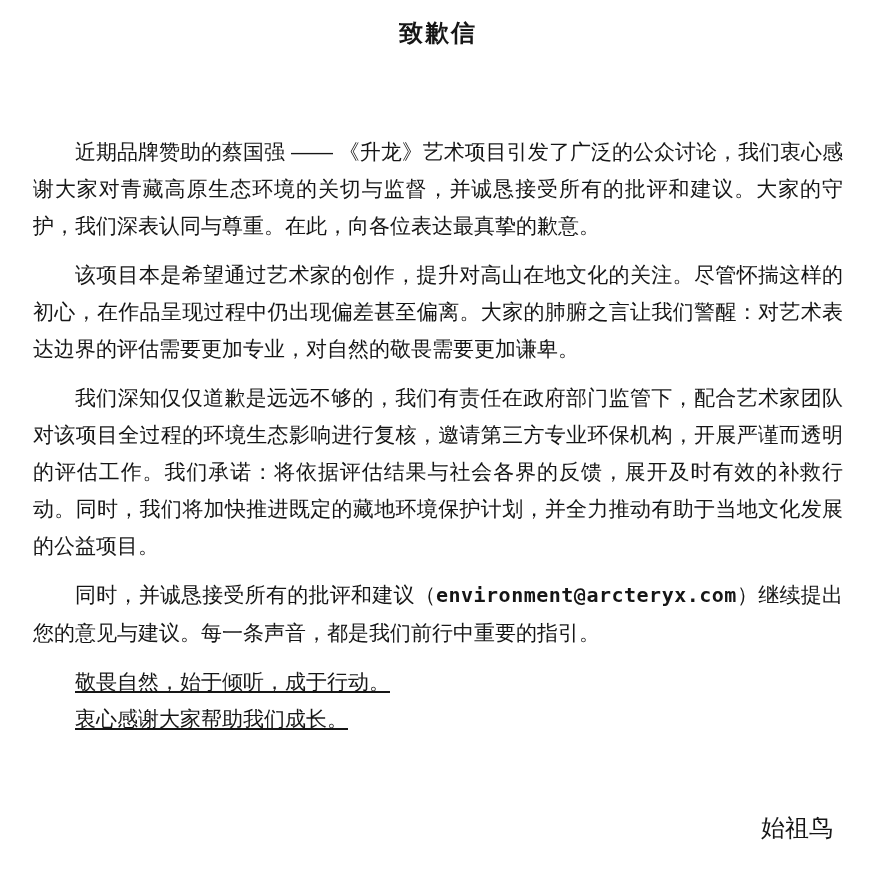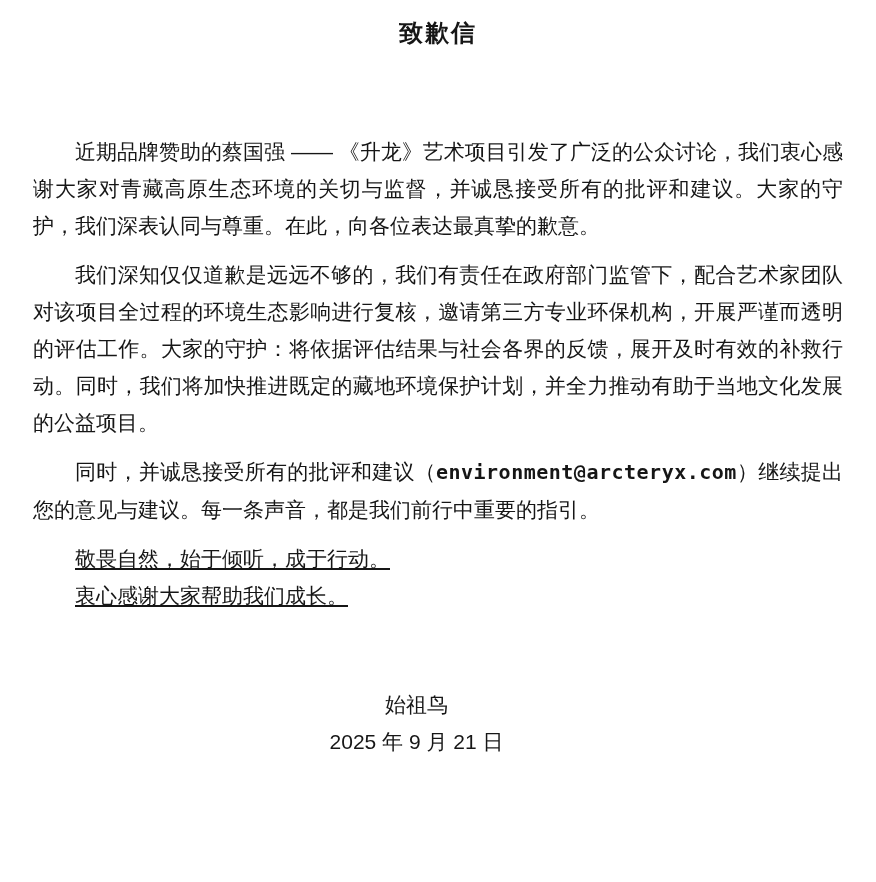--- a/index.html
+++ b/index.html
@@ -41,45 +41,45 @@
     text-decoration: underline;
   }
   .email {
     font-family: "DejaVu Sans Mono", monospace;
     font-size: 20px;
     letter-spacing: 0.5px;
     font-weight: bold;
   }
   .signature-block {
     margin: 72px 43px 0 0;
-    text-align: center;
-    font-size: 21px;
+    text-align: right;
+    font-size: 24px;
     line-height: 37px;
   }
 </style>
 </head>
 <body>
 
 <div class="page">
 
   <h1 class="title">致歉信</h1>
 
   <div class="content">
 
     <p class="para">近期品牌赞助的蔡国强 —— 《升龙》艺术项目引发了广泛的公众讨论，我们衷心感谢大家对青藏高原生态环境的关切与监督，并诚恳接受所有的批评和建议。大家的守护，我们深表认同与尊重。在此，向各位表达最真挚的歉意。</p>
 
+    <p class="para">该项目本是希望通过艺术家的创作，提升对高山在地文化的关注。尽管怀揣这样的初心，在作品呈现过程中仍出现偏差甚至偏离。大家的肺腑之言让我们警醒：对艺术表达边界的评估需要更加专业，对自然的敬畏需要更加谦卑。</p>
 
-    <p class="para">我们深知仅仅道歉是远远不够的，我们有责任在政府部门监管下，配合艺术家团队对该项目全过程的环境生态影响进行复核，邀请第三方专业环保机构，开展严谨而透明的评估工作。大家的守护：将依据评估结果与社会各界的反馈，展开及时有效的补救行动。同时，我们将加快推进既定的藏地环境保护计划，并全力推动有助于当地文化发展的公益项目。</p>
+    <p class="para">我们深知仅仅道歉是远远不够的，我们有责任在政府部门监管下，配合艺术家团队对该项目全过程的环境生态影响进行复核，邀请第三方专业环保机构，开展严谨而透明的评估工作。我们承诺：将依据评估结果与社会各界的反馈，展开及时有效的补救行动。同时，我们将加快推进既定的藏地环境保护计划，并全力推动有助于当地文化发展的公益项目。</p>
 
     <p class="para"><span>同时，并诚恳接受所有的批评和建议（</span><span class="email">environment@arcteryx.com</span><span>）继续提出您的意见与建议。每一条声音，都是我们前行中重要的指引。</span></p>
 
     <p class="para closing">敬畏自然，始于倾听，成于行动。</p>
 
     <p class="para closing">衷心感谢大家帮助我们成长。</p>
 
   </div>
 
   <div class="signature-block">
     <div>始祖鸟</div>
-    <div>2025 年 9 月 21 日</div>
   </div>
 
 </div>
 
 </body></html>

